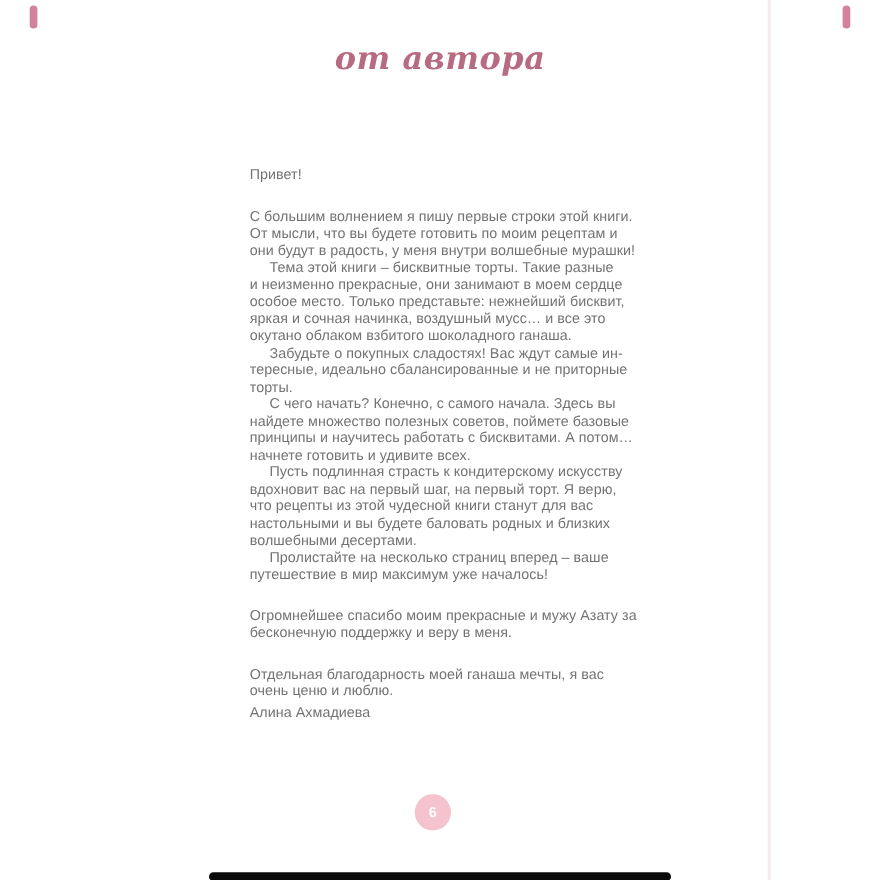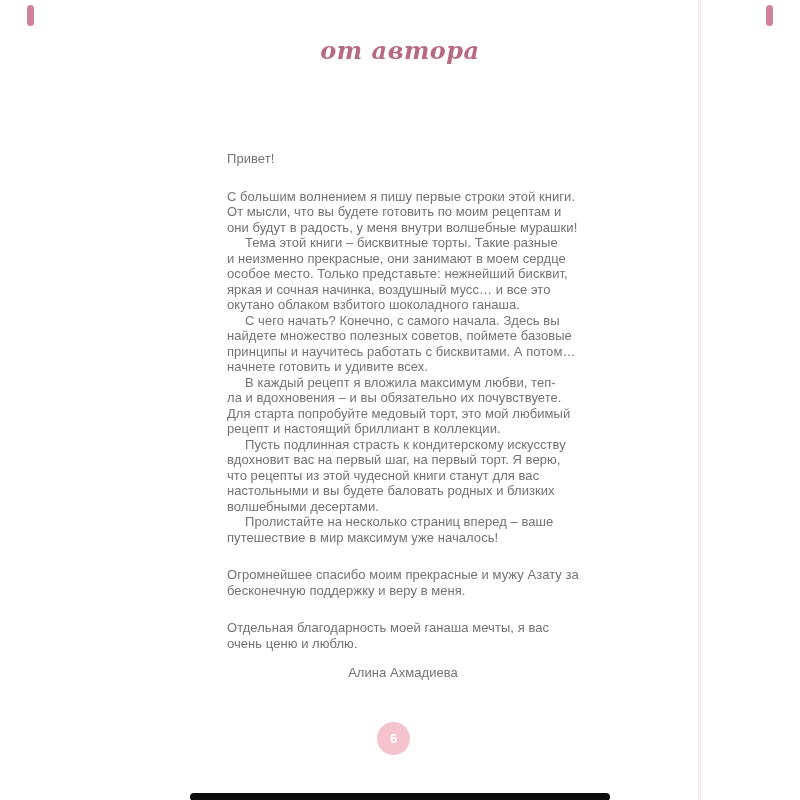--- a/index.html
+++ b/index.html
@@ -36,43 +36,43 @@
   .header {
     position: absolute;
     top: 36px;
     left: 0;
     right: 0;
     margin: 0;
     text-align: center;
     font-family: "DejaVu Serif", serif;
     font-style: italic;
     font-weight: 700;
-    font-size: 24px;
+    font-size: 29px;
     letter-spacing: 0.5px;
     color: #b76b80;
   }
   .letter {
     position: absolute;
     left: 227px;
     top: 151px;
     width: 360px;
     font-size: 13px;
     line-height: 15.5px;
     color: #737373;
     letter-spacing: 0.05px;
   }
   .letter p {
     margin: 0;
     white-space: pre;
   }
   .letter p.sp { margin-top: 22px; }
   .letter p.ind { text-indent: 18px; }
   .letter p.sig {
-    margin-top: 14px;
-    text-align: center;
+    margin-top: 4px;
+    text-align: left;
     white-space: normal;
     padding-right: 8px;
   }
   .page-num {
     position: absolute;
     left: 377px;
     top: 722px;
     width: 33px;
     height: 33px;
     border-radius: 50%;
@@ -111,28 +111,27 @@
   <div class="letter">
     <p>Привет!</p>
     <p class="sp">С большим волнением я пишу первые строки этой книги.
 От мысли, что вы будете готовить по моим рецептам и
 они будут в радость, у меня внутри волшебные мурашки!</p>
     <p class="ind">Тема этой книги – бисквитные торты. Такие разные
 и неизменно прекрасные, они занимают в моем сердце
 особое место. Только представьте: нежнейший бисквит,
 яркая и сочная начинка, воздушный мусс… и все это
 окутано облаком взбитого шоколадного ганаша.</p>
+    <p class="ind">Забудьте о покупных сладостях! Вас ждут самые ин-
+тересные, идеально сбалансированные и не приторные
+торты.</p>
     <p class="ind">С чего начать? Конечно, с самого начала. Здесь вы
 найдете множество полезных советов, поймете базовые
 принципы и научитесь работать с бисквитами. А потом…
 начнете готовить и удивите всех.</p>
-    <p class="ind">В каждый рецепт я вложила максимум любви, теп-
-ла и вдохновения – и вы обязательно их почувствуете.
-Для старта попробуйте медовый торт, это мой любимый
-рецепт и настоящий бриллиант в коллекции.</p>
     <p class="ind">Пусть подлинная страсть к кондитерскому искусству
 вдохновит вас на первый шаг, на первый торт. Я верю,
 что рецепты из этой чудесной книги станут для вас
 настольными и вы будете баловать родных и близких
 волшебными десертами.</p>
     <p class="ind">Пролистайте на несколько страниц вперед – ваше
 путешествие в мир максимум уже началось!</p>
     <p class="sp">Огромнейшее спасибо моим прекрасные и мужу Азату за
 бесконечную поддержку и веру в меня.</p>
     <p class="sp">Отдельная благодарность моей ганаша мечты, я вас

